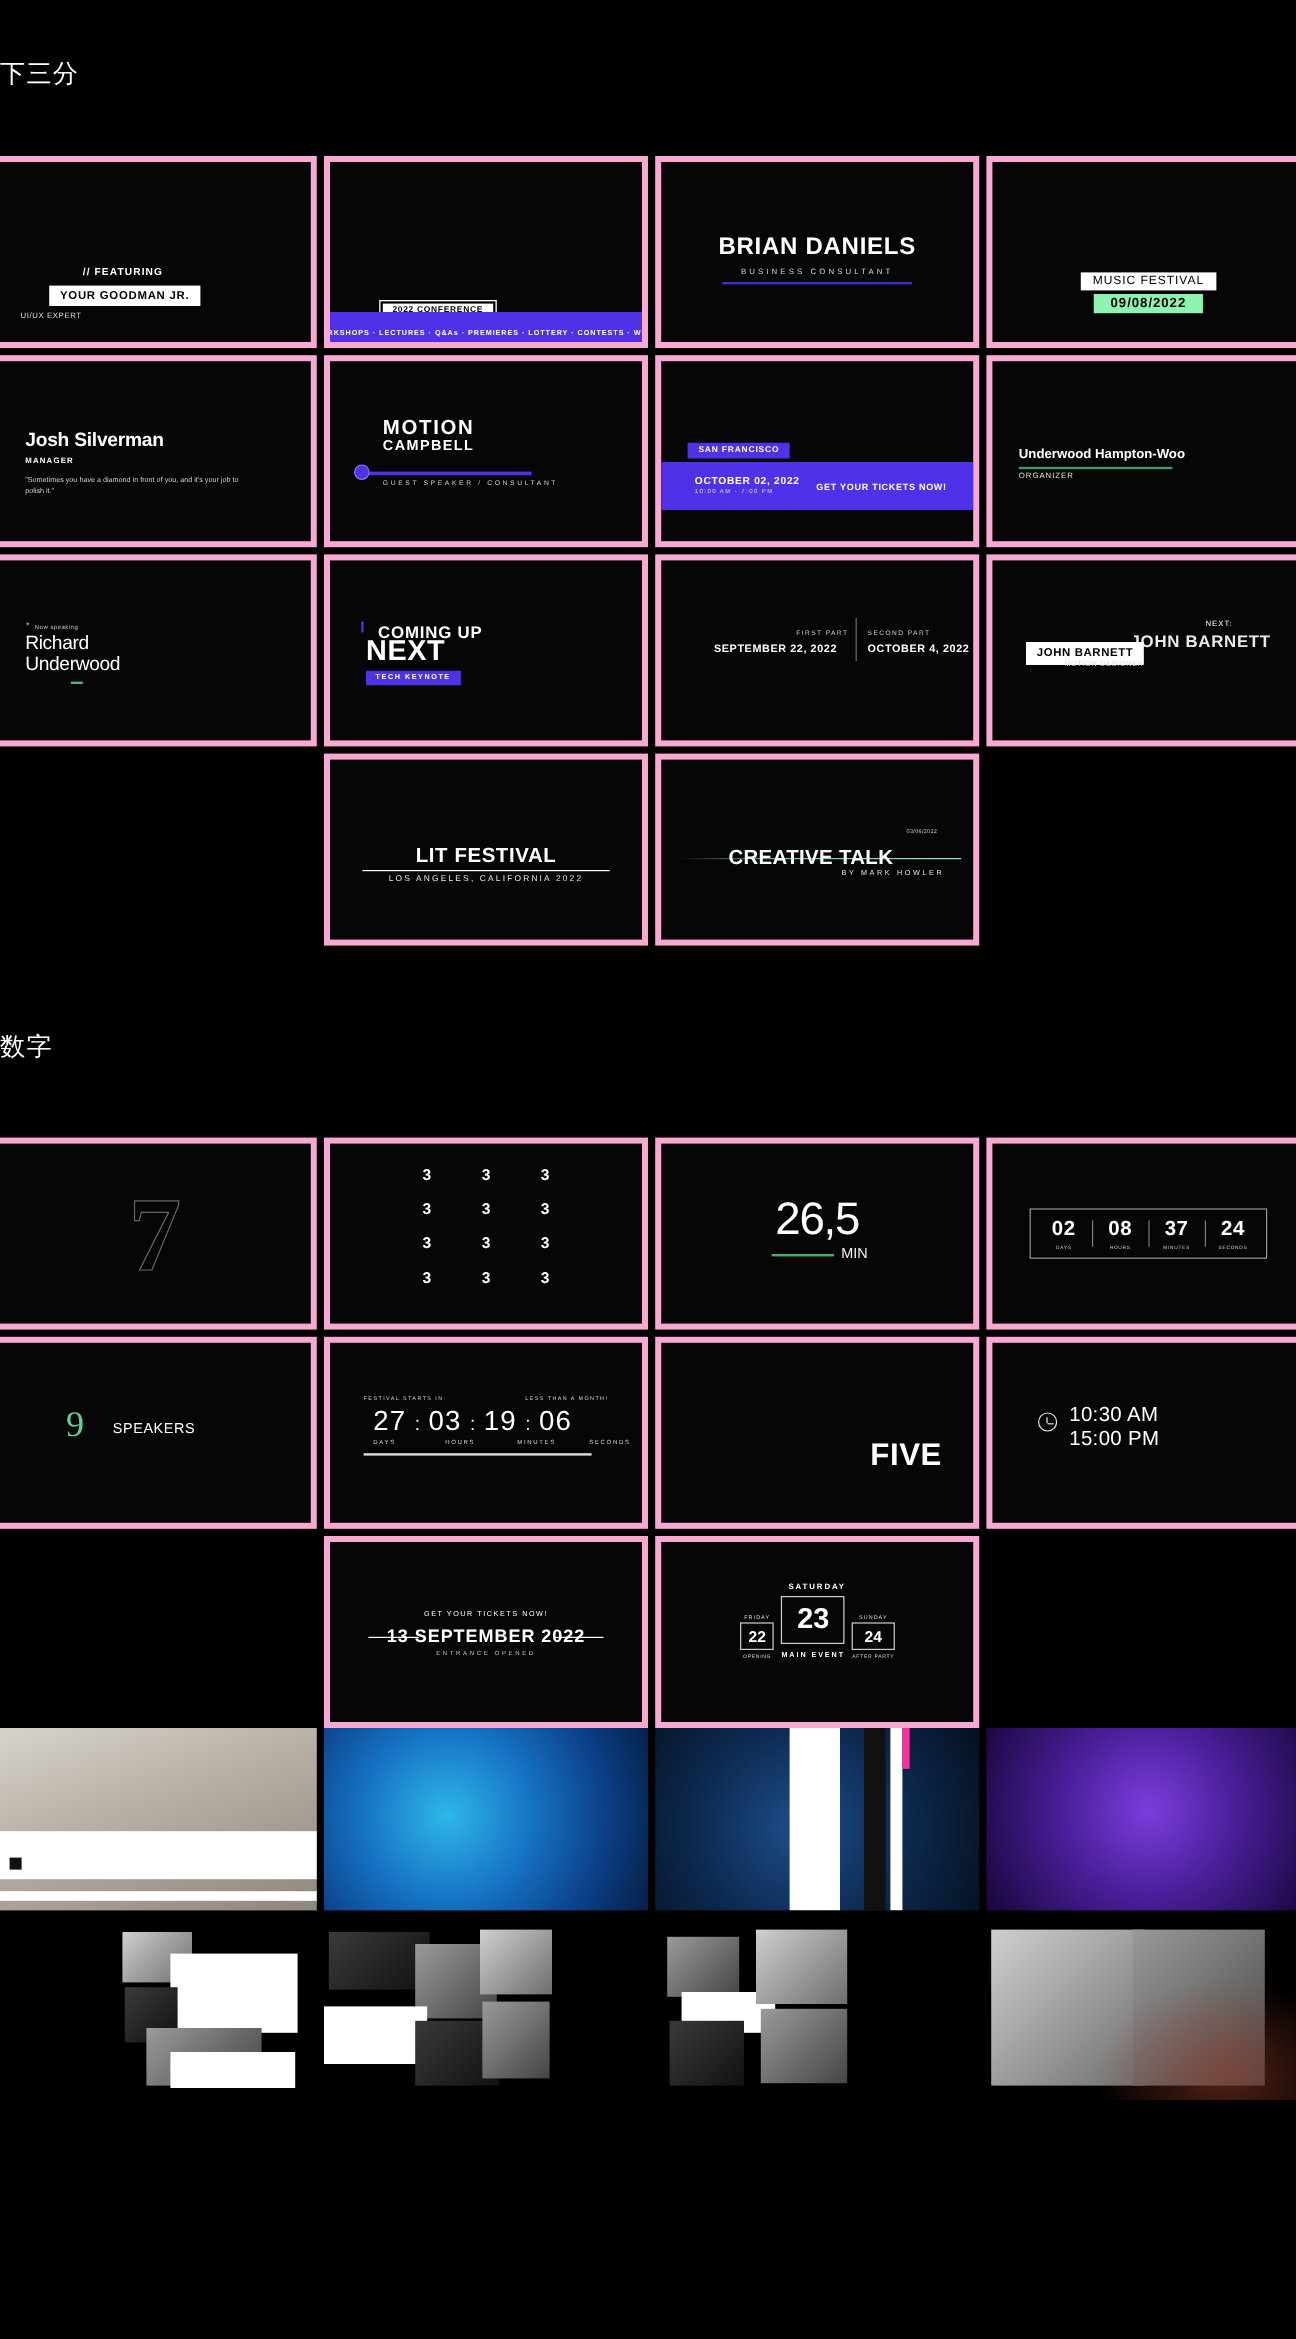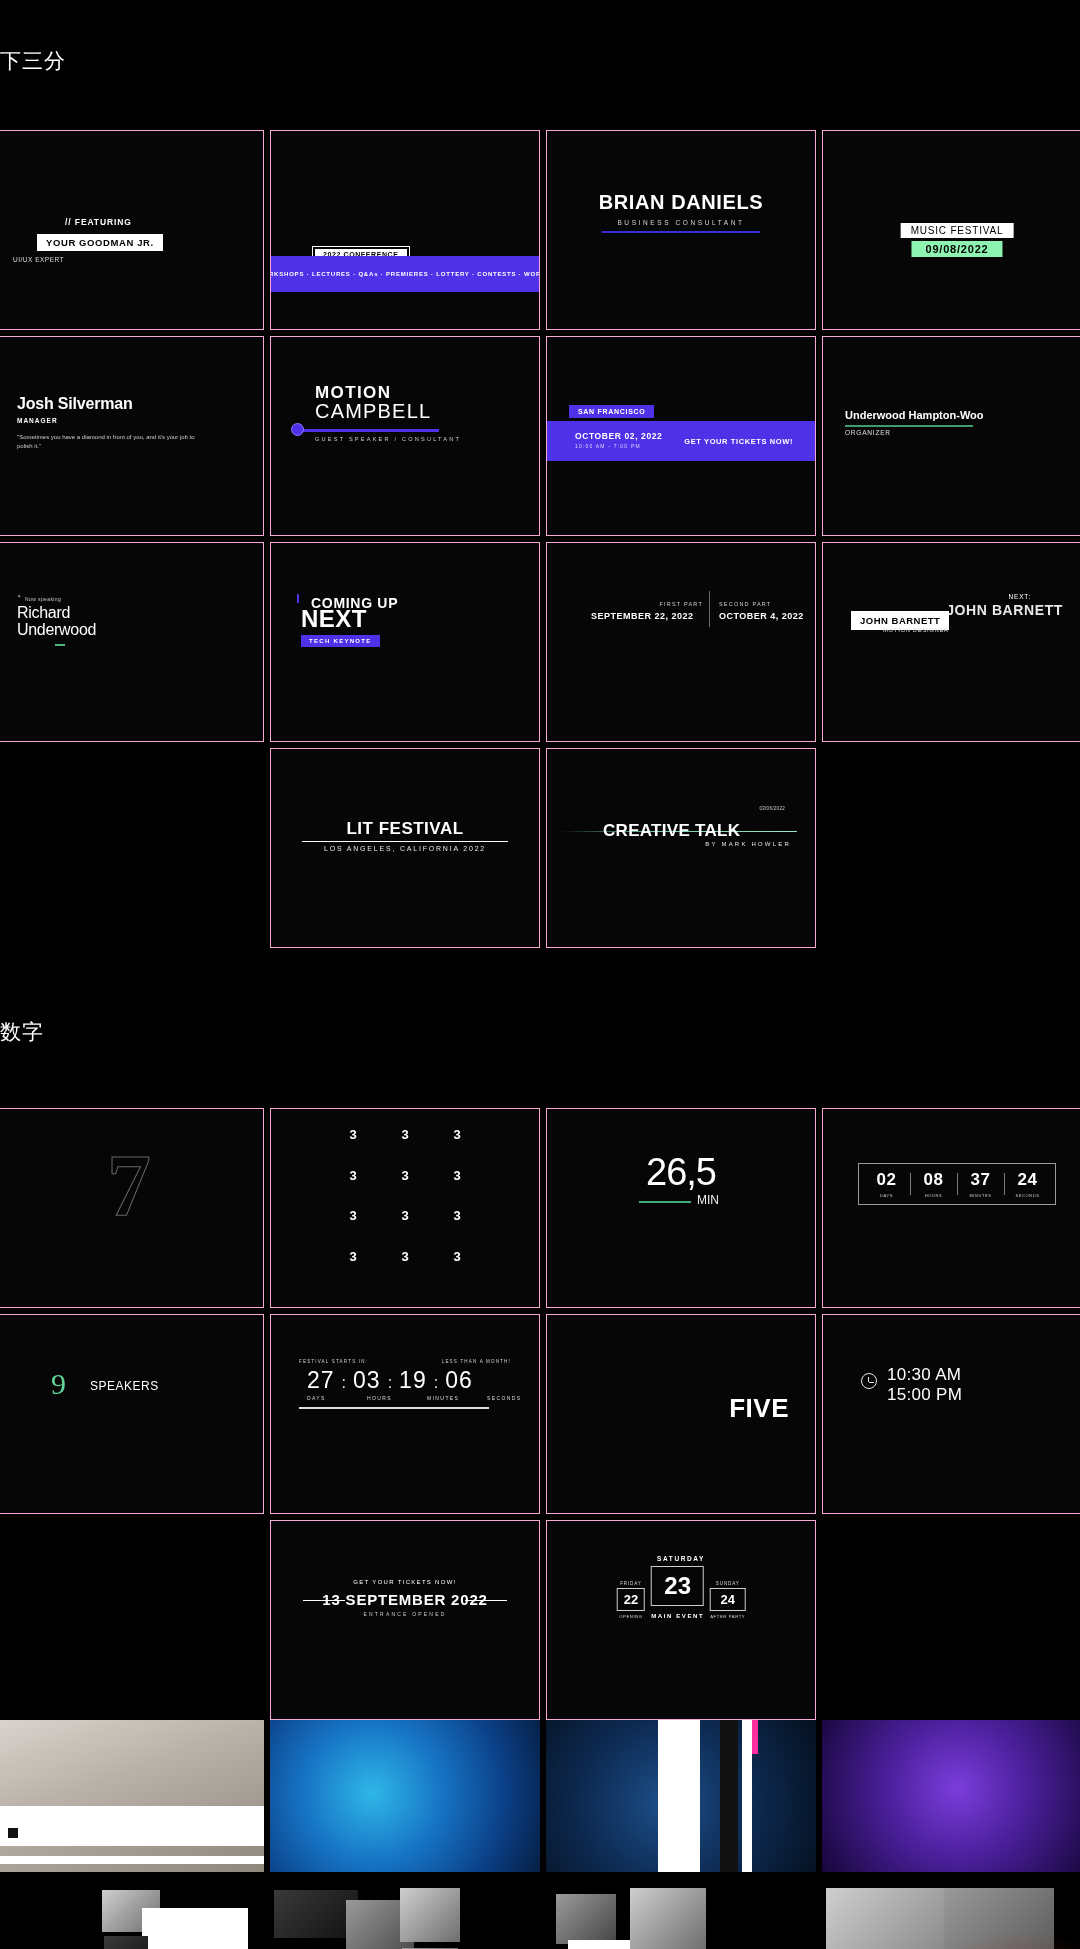--- a/index.html
+++ b/index.html
@@ -26,23 +26,23 @@
   .grid {
     display: grid;
     grid-template-columns: repeat(4, 270px);
     column-gap: 6px;
     row-gap: 6px;
     width: 1092px;
     margin-left: -6px;
   }
   .cell {
     position: relative;
-    height: 200px;
+    height: 160px;
     background: #060606;
-    border: 1px solid #f9a8d4;
+    border: 5px solid #f9a8d4;
     overflow: hidden;
   }
   .cell.empty { background: #000; border-color: transparent; }
 
   .inner { position: absolute; inset: 0; }
   .feat {
     position: absolute; left: 70px; top: 86px;
     font-size: 8.5px; letter-spacing: .9px; font-weight: 600;
   }
   .namebox {
@@ -94,21 +94,21 @@
     position:absolute; left:50%; transform:translateX(-50%); top:110px;
     background:#8ef3b0; color:#000; font-size:11px; font-weight:700;
     letter-spacing:.8px; padding:2px 14px;
   }
 
   .js-name { position:absolute; left:22px; top:58px; font-size:16px; font-weight:700; letter-spacing:-.2px;}
   .js-role { position:absolute; left:22px; top:80px; font-size:6.5px; font-weight:700; letter-spacing:1px;}
   .js-quote { position:absolute; left:22px; top:96px; width:190px; font-size:6px; line-height:1.55; color:#cfcfcf;}
 
   .bc-n1 { position:absolute; left:44px; top:46px; font-size:17px; font-weight:800; letter-spacing:1.4px;}
-  .bc-n2 { position:absolute; left:44px; top:63px; font-size:20px; font-weight:400; letter-spacing:1.2px;}
+  .bc-n2 { position:absolute; left:44px; top:63px; font-size:12px; font-weight:700; letter-spacing:1.2px;}
   .bc-line { position:absolute; left:26px; top:92px; width:142px; height:3px; background:#4f32e8;}
   .bc-dot { position:absolute; left:20px; top:86px; width:13px; height:13px; border-radius:50%; background:#4f32e8;
             border:1px solid #8a77ff;}
   .bc-sub { position:absolute; left:44px; top:99px; font-size:5.6px; letter-spacing:2.2px; color:#d0d0d0;}
 
   .sf-tag { position:absolute; left:22px; top:68px; background:#4f32e8; color:#fff;
             font-size:7px; font-weight:700; letter-spacing:.7px; padding:3px 9px;}
   .sf-band { position:absolute; left:0; right:0; top:84px; height:40px; background:#4f32e8;}
   .sf-date { position:absolute; left:28px; top:94px; font-size:8.5px; font-weight:700; letter-spacing:.6px;}
   .sf-time { position:absolute; left:28px; top:106px; font-size:5px; letter-spacing:1.2px; color:#ded9ff;}

